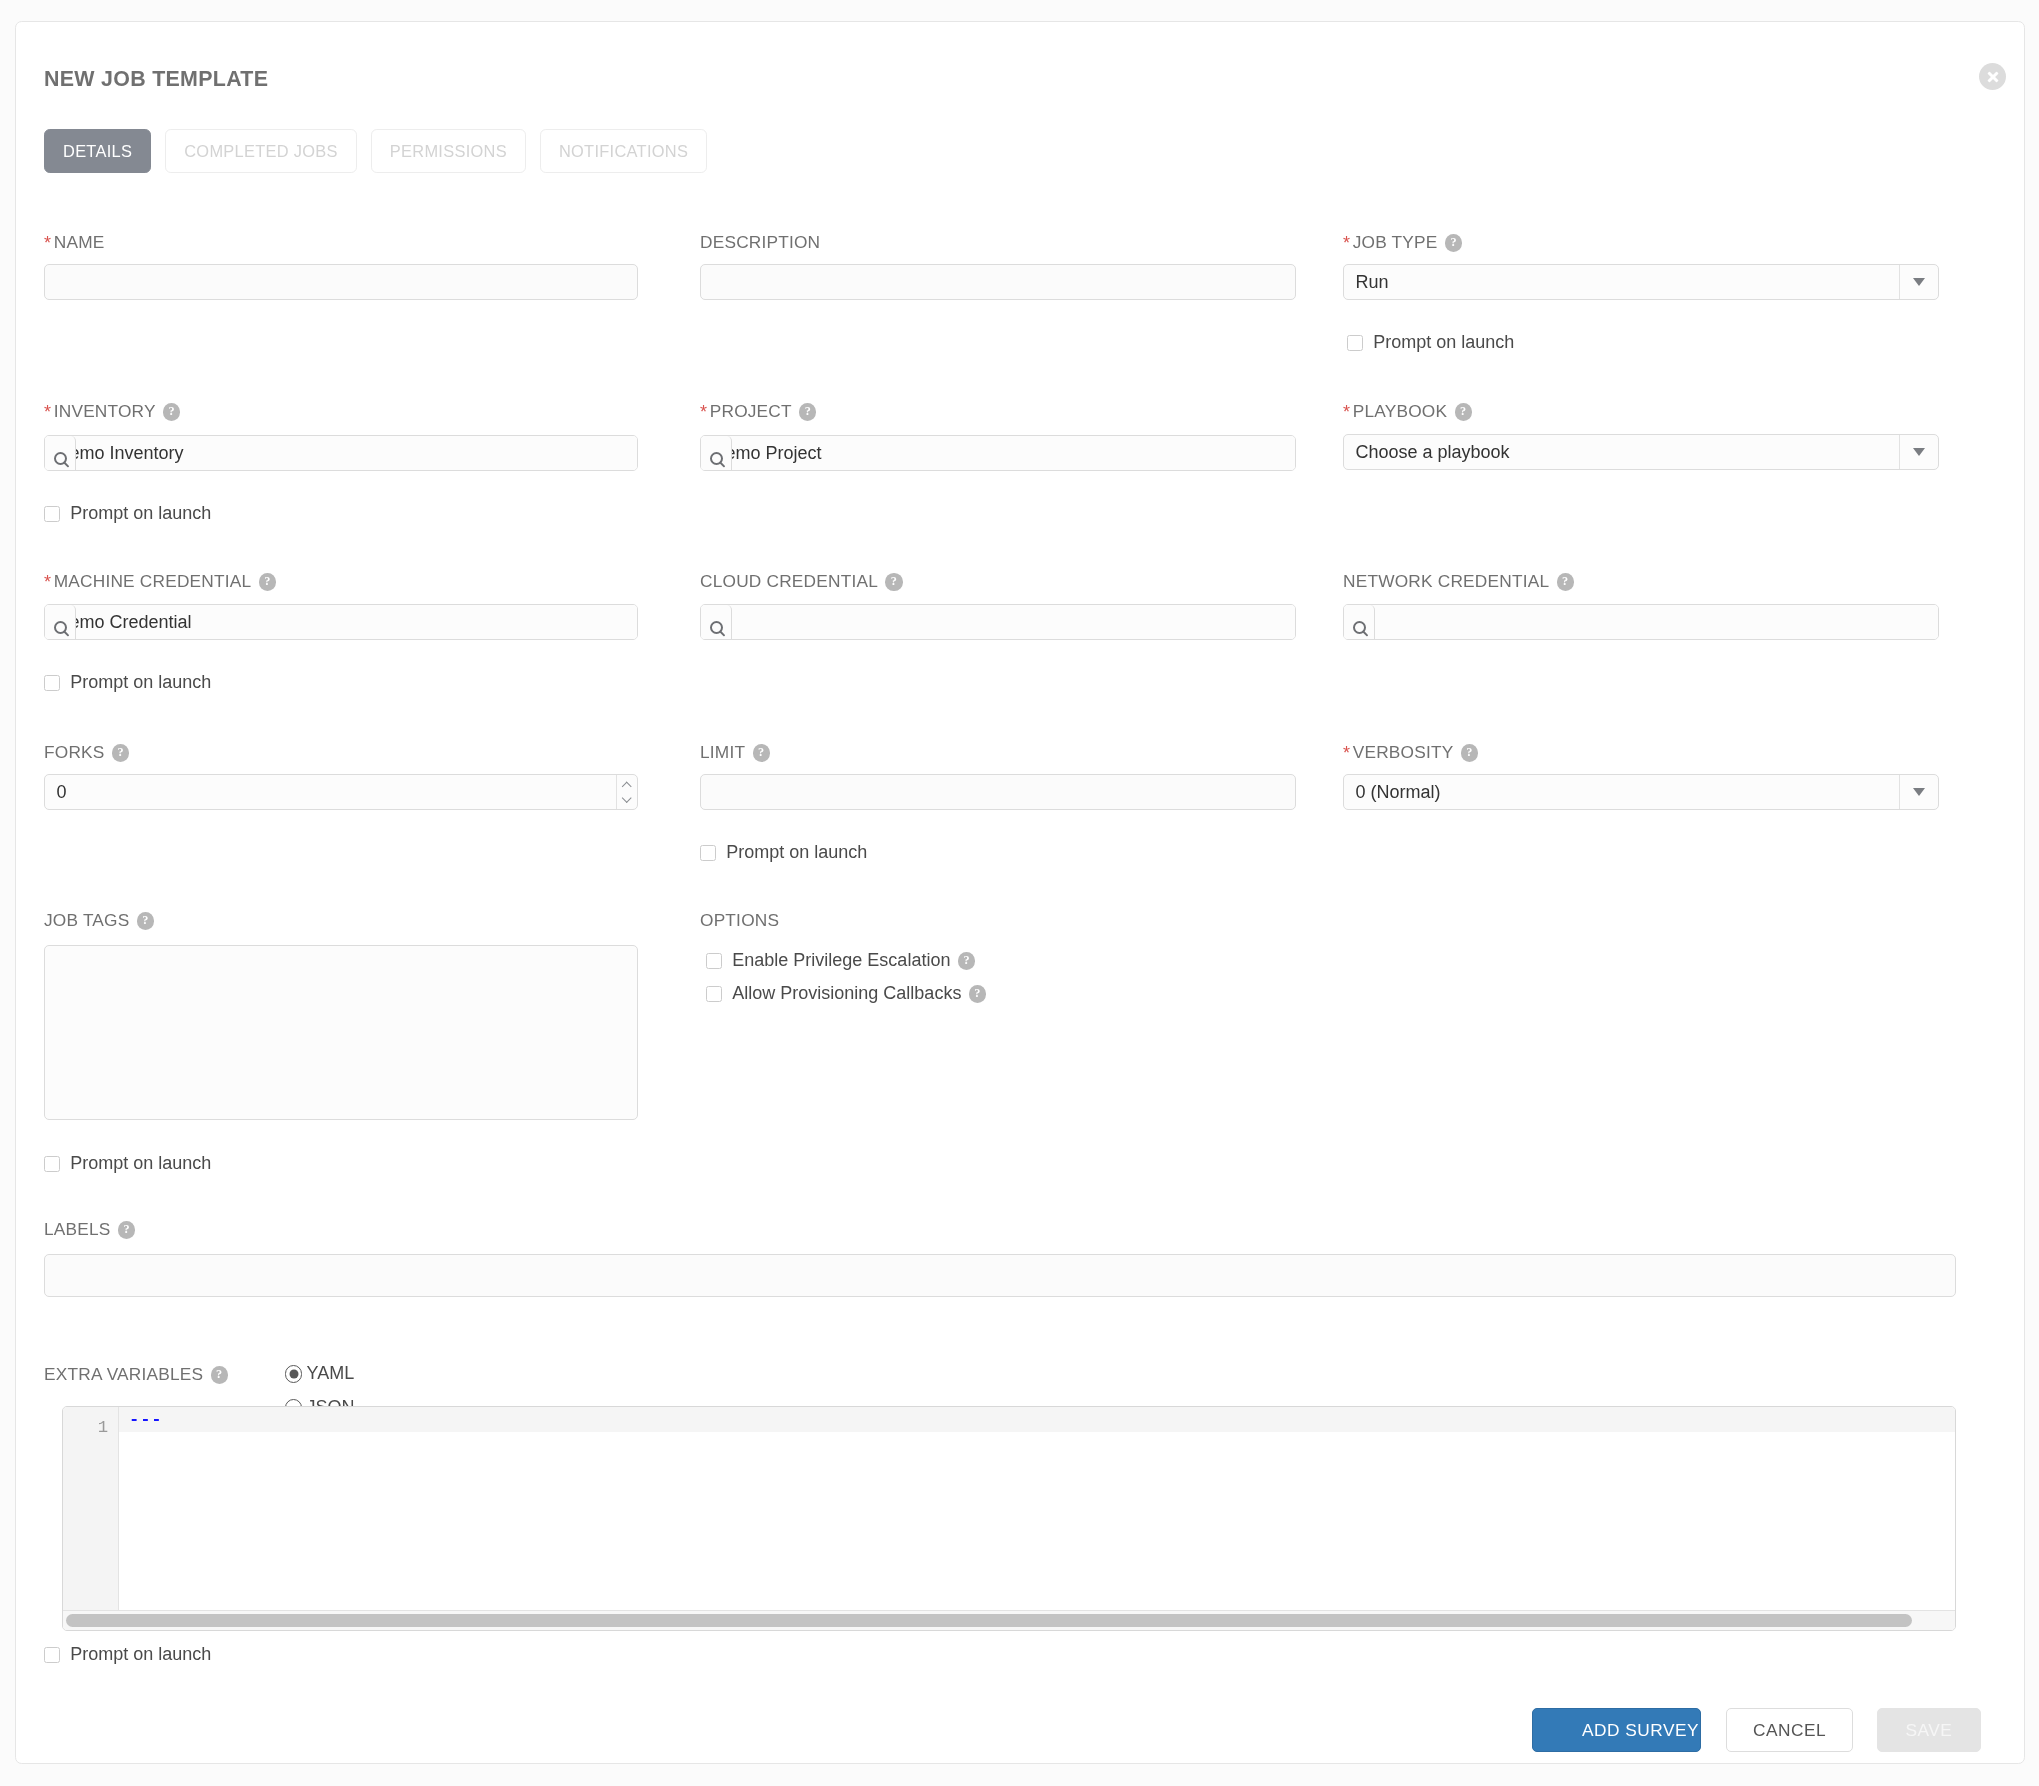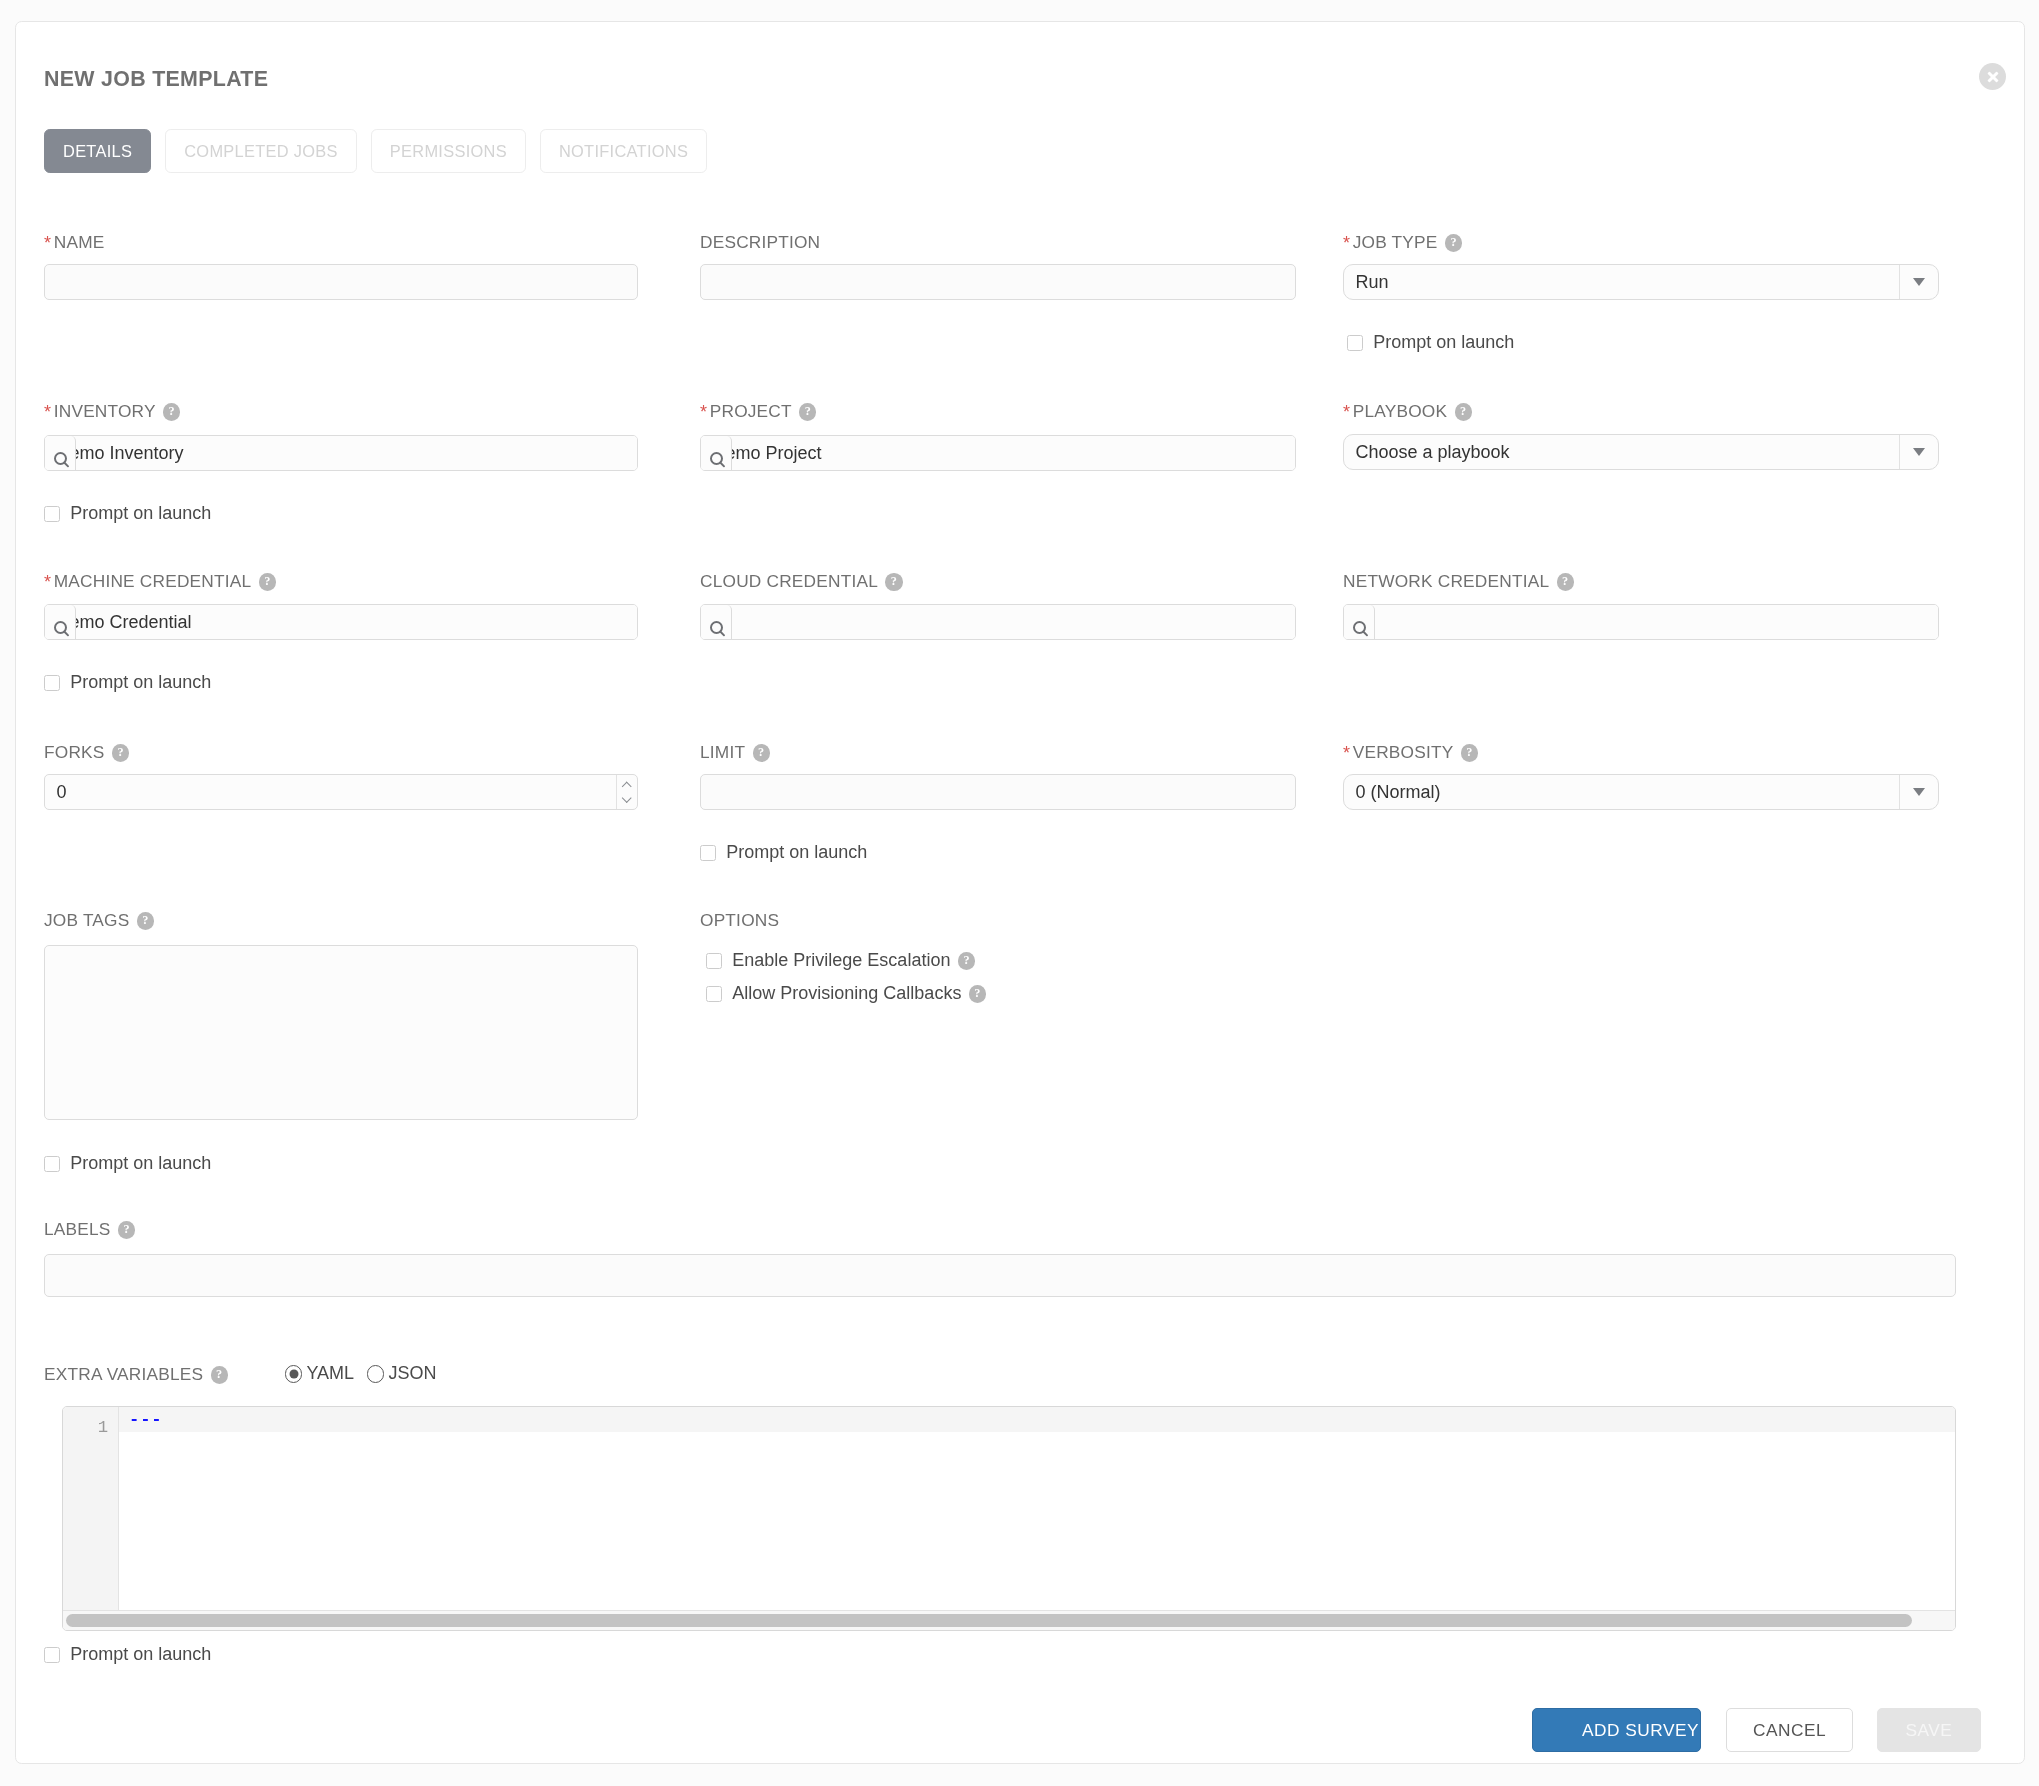--- a/index.html
+++ b/index.html
@@ -83,21 +83,21 @@
     border-right: 0.8px solid #dcdcdc; background: #fcfcfc; cursor: pointer; flex: 0 0 31px;
   }
   .lookup .val { flex: 1; display: flex; align-items: center;
                  padding-left: 11.5px; font-size: 18px; color: #333333; background: #fcfcfc; }
   .mag { width: 13px; height: 13px; border: 2px solid #6d6f73; border-radius: 50%; position: relative; }
   .mag::after { content: ""; position: absolute; width: 2px; height: 6.6px; background: #6d6f73;
                 right: -2.5px; bottom: -5px; transform: rotate(-45deg); border-radius: 0.8px; }
 
   
   .select { position: absolute; height: 36px; display: flex;
-            border: 0.8px solid #dcdcdc; border-radius: 10px; background: #fcfcfc; overflow: hidden; }
+            border: 0.8px solid #dcdcdc; border-radius: 5px; background: #fcfcfc; overflow: hidden; }
   .select .sv { flex: 1; display: flex; align-items: center; padding-left: 11.5px;
                 font-size: 18px; color: #333333; }
   .select .caret { width: 39px; border-left: 0.8px solid #e2e2e2;
                    display: flex; align-items: center; justify-content: center; cursor: pointer; }
   .caret i { display: block; width: 0; height: 0;
              border-left: 6.6px solid transparent; border-right: 6.6px solid transparent;
              border-top: 8.2px solid #7a7d82; }
 
   
   .spin { position: absolute; height: 36px; display: flex;
@@ -114,21 +114,21 @@
   .cbx { position: absolute; display: flex; align-items: center; cursor: pointer; }
   .cbx .box { width: 15.6px; height: 15.6px; border: 0.8px solid #cccccc; border-radius: 2.5px;
               background: #ffffff; flex: 0 0 15.6px; }
   .cbx .cl { margin-left: 10.7px; font-size: 18px; color: #4a4a4a; white-space: nowrap;
              display: flex; align-items: center; }
 
   
   .ta { position: absolute; background: #fcfcfc; border: 0.8px solid #dcdcdc; border-radius: 5px; }
 
   
-  .radios { position: absolute; display: flex; align-items: center; gap: 13px; }
+  .radios { position: absolute; display: flex; align-items: center; gap: 13px; flex-direction: column; }
   .radio { display: flex; align-items: center; cursor: pointer; }
   .radio .rb { width: 17.3px; height: 17.3px; border: 1.6px solid #585858; border-radius: 50%;
                background: #ffffff; position: relative; flex: 0 0 17.3px; }
   .radio.on .rb::after { content: ""; position: absolute; left: 50%; top: 50%;
                          width: 9px; height: 9px; background: #585858; border-radius: 50%;
                          transform: translate(-50%,-50%); }
   .radio .rl { margin-left: 4.1px; font-size: 18px; color: #4a4a4a; }
 
   
   .editor { position: absolute; border: 0.8px solid #d8d8d8; border-radius: 5px;

